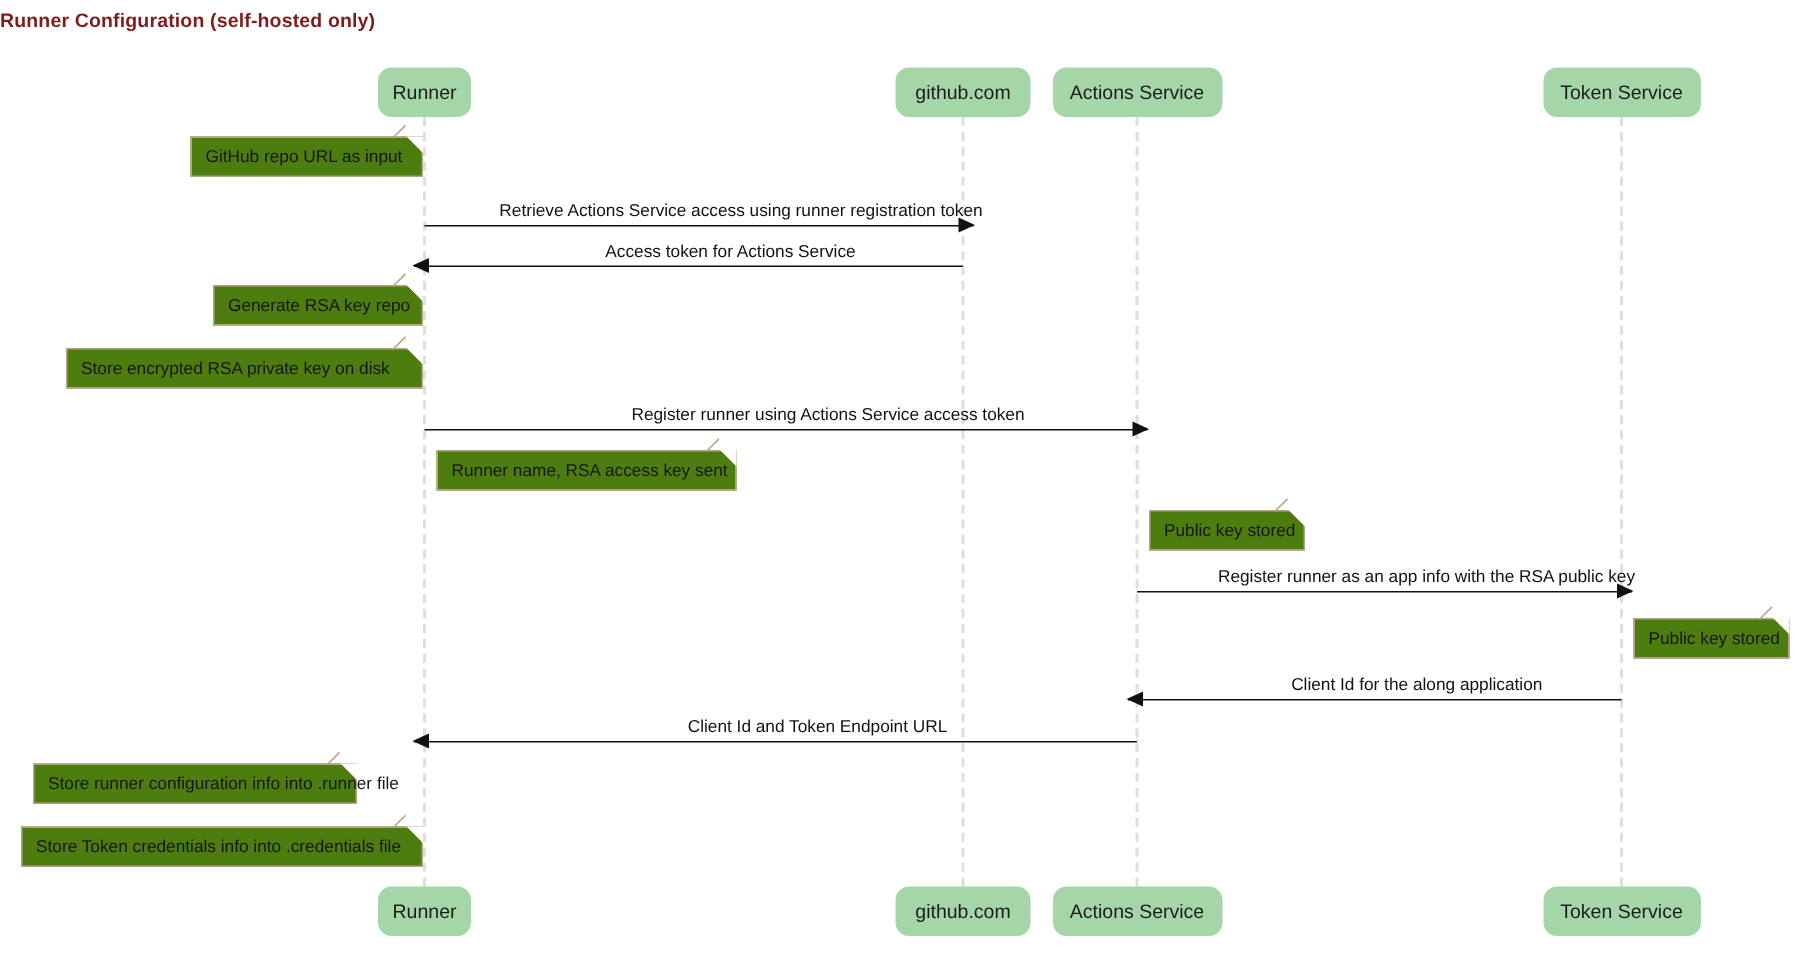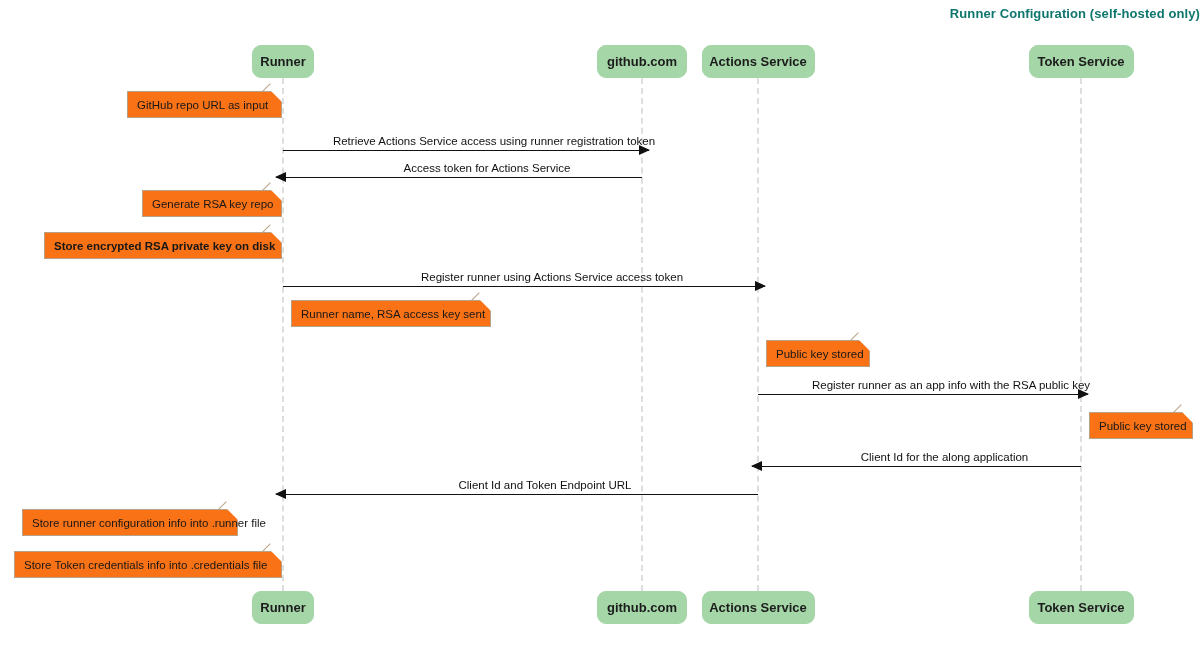--- a/index.html
+++ b/index.html
@@ -16,53 +16,53 @@
     width: 1200px;
     height: 647px;
     overflow: hidden;
     background: #ffffff;
   }
   .diagram-title {
     position: absolute;
     left: 0;
     top: 6px;
     width: 1200px;
-    text-align: right;
+    text-align: left;
     font-size: 13px;
     font-weight: bold;
-    color: #0f766e;
+    color: #7f1d1d;
     letter-spacing: 0.1px;
   }
   
   .lifeline {
     position: absolute;
     width: 0;
     border-left: 2px dashed #dedede;
   }
   
   .participant {
     position: absolute;
     height: 33px;
     background: #a5d6a7;
     border: 1px solid #a5d6a7;
     border-radius: 9px;
     display: flex;
     align-items: center;
     justify-content: center;
     font-size: 13px;
-    font-weight: bold;
+    font-weight: normal;
     color: #1c1c1c;
     box-sizing: border-box;
     padding: 0 28px;
     white-space: nowrap;
   }
   
   .note {
     position: absolute;
-    background: #f97316;
+    background: #4d7c0f;
     border: 1px solid #b8a184;
     box-sizing: border-box;
     height: 27px;
     display: flex;
     align-items: center;
     padding: 0 9px;
     font-size: 11.5px;
     color: #171717;
     white-space: nowrap;
   }
@@ -200,21 +200,21 @@
       <div class="note" style="left: 127px; top: 91px; width: 155px;">
         <span>GitHub repo URL as input</span>
         <span class="dogear"></span>
         <span class="dogear-line"></span>
       </div>
       <div class="note" style="left: 142px; top: 190px; width: 140px;">
         <span>Generate RSA key repo</span>
         <span class="dogear"></span>
         <span class="dogear-line"></span>
       </div>
-      <div class="note" style="left: 44px; top: 232px; width: 238px; font-weight: bold;">
+      <div class="note" style="left: 44px; top: 232px; width: 238px;">
         <span>Store encrypted RSA private key on disk</span>
         <span class="dogear"></span>
         <span class="dogear-line"></span>
       </div>
       <div class="note" style="left: 291px; top: 300px; width: 200px;">
         <span>Runner name, RSA access key sent</span>
         <span class="dogear"></span>
         <span class="dogear-line"></span>
       </div>
       <div class="note" style="left: 766px; top: 340px; width: 104px;">

